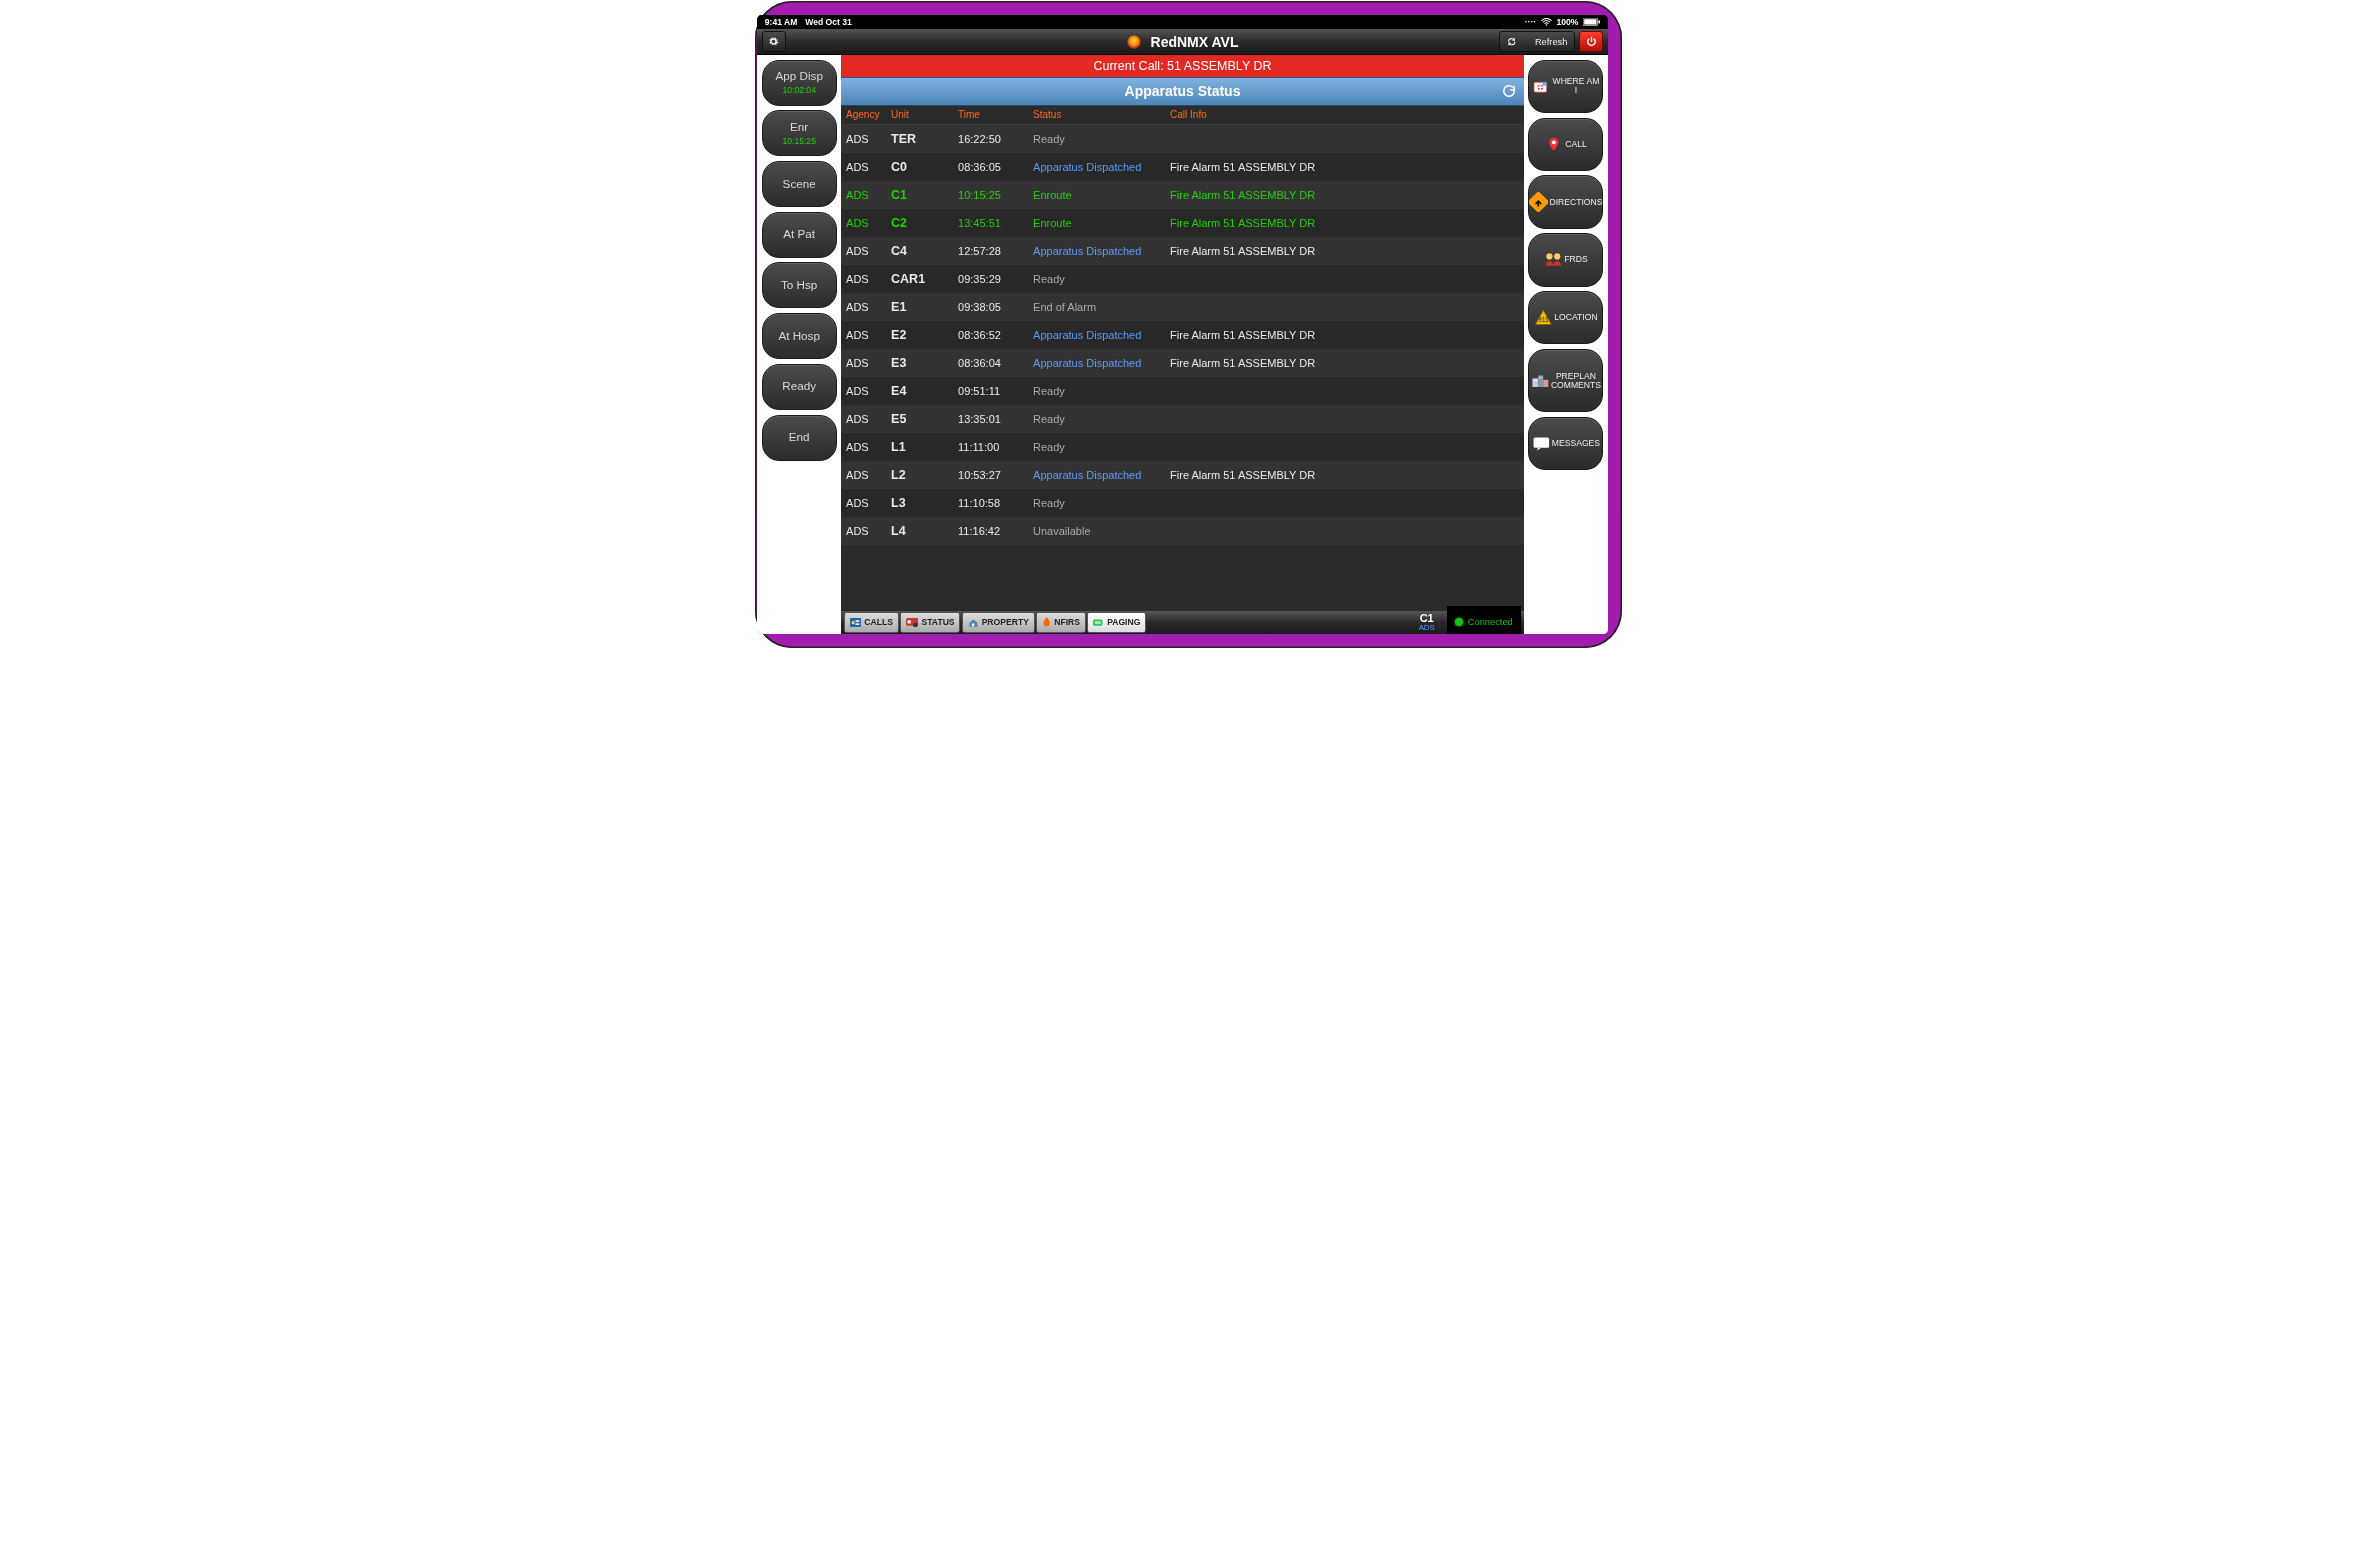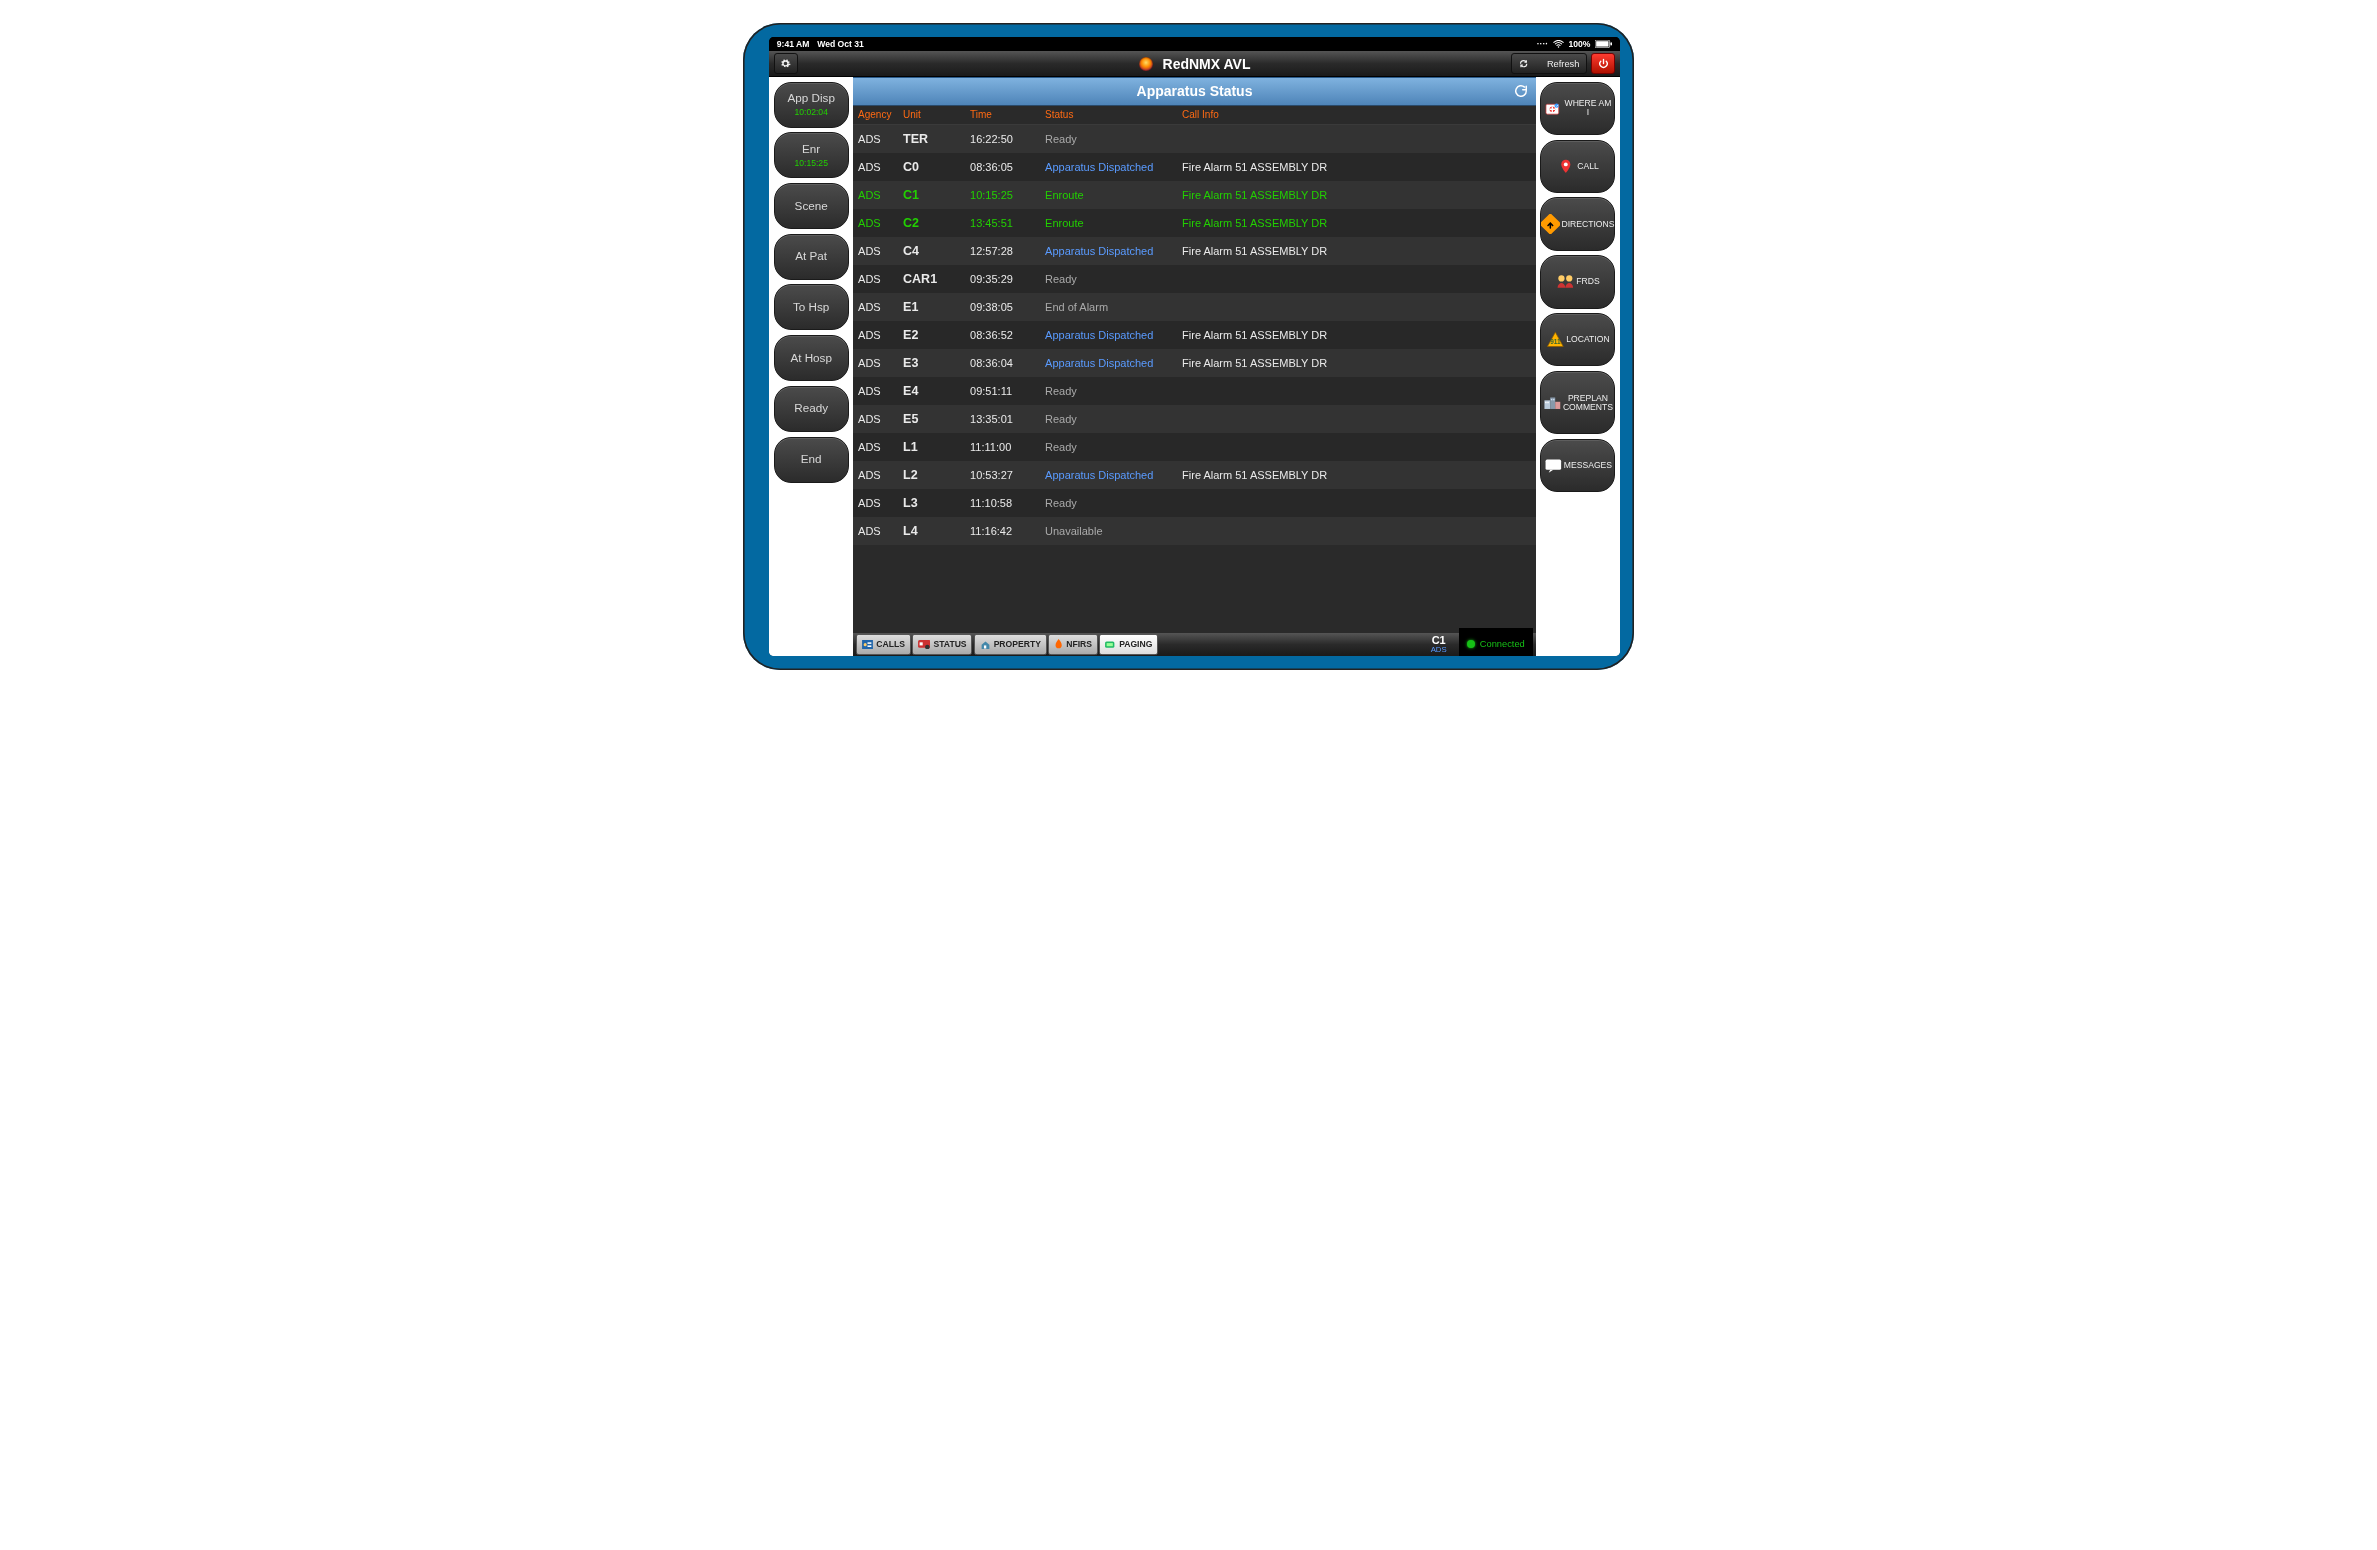--- a/index.html
+++ b/index.html
@@ -1,16 +1,16 @@
 <!DOCTYPE html>
 <html style="font-size:12.5px"><head>
 <meta charset="utf-8">
 <style>
   html,body{margin:0;padding:0;background:#fff;font-family:-apple-system,Helvetica,Arial,sans-serif;-webkit-font-smoothing:antialiased}
-  .tablet{width:851px;height:619px;margin:23px auto;background:#0369a1;border-radius:37px;padding:14px 14px 14px 26px;position:relative;box-shadow:0 0 0 1.6px #222 inset}
+  .tablet{width:851px;height:619px;margin:1px auto;background:#a21caf;border-radius:37px;padding:14px 14px 14px 2px;position:relative;box-shadow:0 0 0 1.6px #222 inset}
   .screen{width:100%;height:100%;border-radius:4.7px;overflow:hidden;display:flex;flex-direction:column;background:#000}
   .statusbar{height:14px;background:#000;color:#fff;display:flex;justify-content:space-between;align-items:center;font-size:8.6px;padding:0 7.8px;font-weight:600}
   .sb-left{display:flex;gap:7.8px}
   .sb-right{display:flex;gap:4.7px;align-items:center}
   .titlebar{height:25px;background:linear-gradient(#555,#2a2a2a 50%,#1a1a1a);display:flex;align-items:center;position:relative;border-bottom:0.8px solid #000}
   .title-center{position:absolute;left:0;right:0;text-align:center;color:#fff;font-weight:700;font-size:14px;display:flex;gap:10px;justify-content:center;align-items:center;pointer-events:none}
   .gear-btn{width:22px;height:18.7px;margin-left:4.7px;background:linear-gradient(#4a4a4a,#222);border:0.8px solid #111;border-radius:3.1px;display:flex;align-items:center;justify-content:center;color:#eee}
   .tb-right{margin-left:auto;display:flex;gap:4.7px;margin-right:4.7px;align-items:center}
   .refresh-btn{height:18.7px;background:linear-gradient(#4a4a4a,#222);border:0.8px solid #111;border-radius:3.1px;color:#eee;font-size:9.3px;display:flex;align-items:center;gap:19px;padding:0 6.2px}
   .power-btn{width:22px;height:18.7px;background:linear-gradient(#ff3b30,#b01100);border:0.8px solid #700;border-radius:3.1px;display:flex;align-items:center;justify-content:center;color:#fff}
@@ -140,20 +140,23 @@
           </div>
           <div class="lbtn">
             <div class="t">Ready</div>
           </div>
           <div class="lbtn">
             <div class="t">End</div>
           </div>
         </div>
 
     <div class="main">
+      <div class="redbar">
+        <span>Current Call: 51 ASSEMBLY DR</span>
+      </div>
       <div class="bluebar">
         <span>Apparatus Status</span>
         <span class="refr">
               <svg width="14" height="14" viewBox="0 0 24 24" fill="none" stroke="#fff" stroke-width="2.5" stroke-linecap="round">
                 <path d="M21 12a9 9 0 11-3-6.7M21 4v6h-6"></path>
               </svg>
             </span>
       </div>
       <div class="tablewrap">
         <div class="thead">

